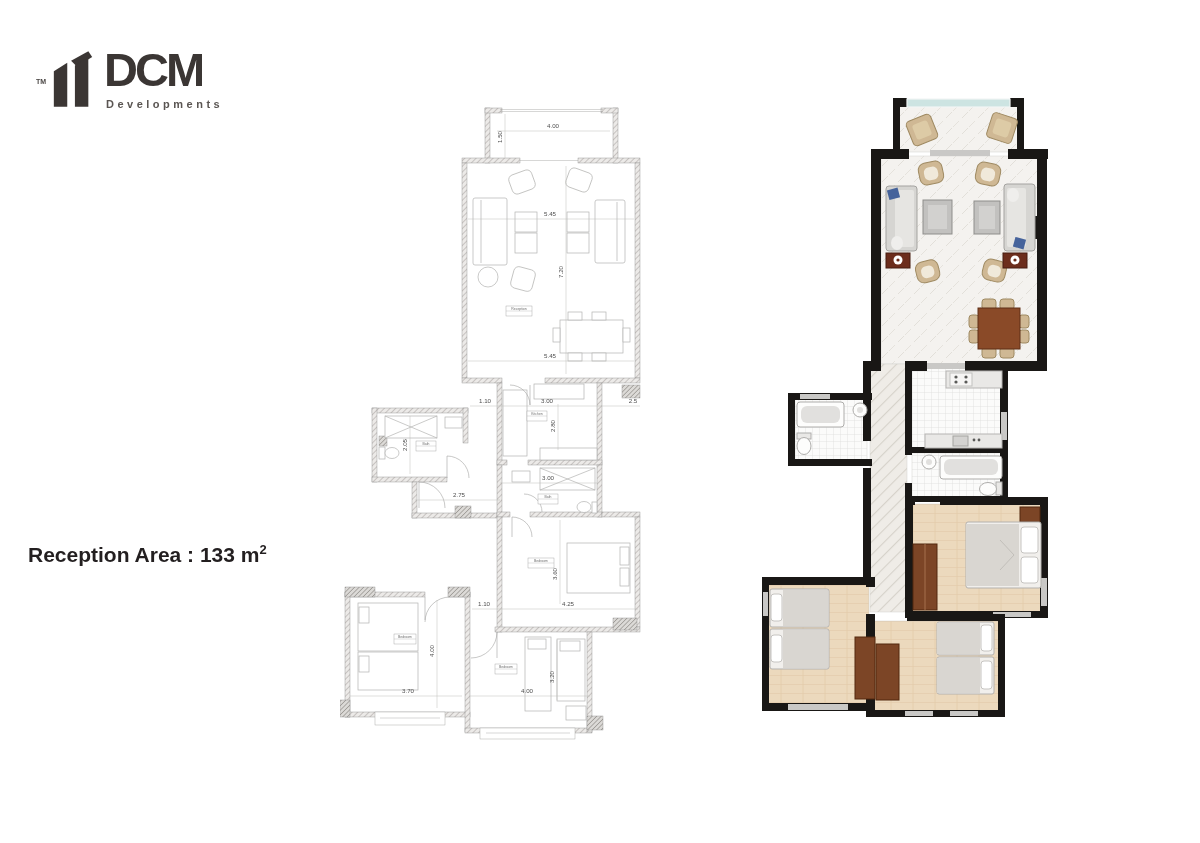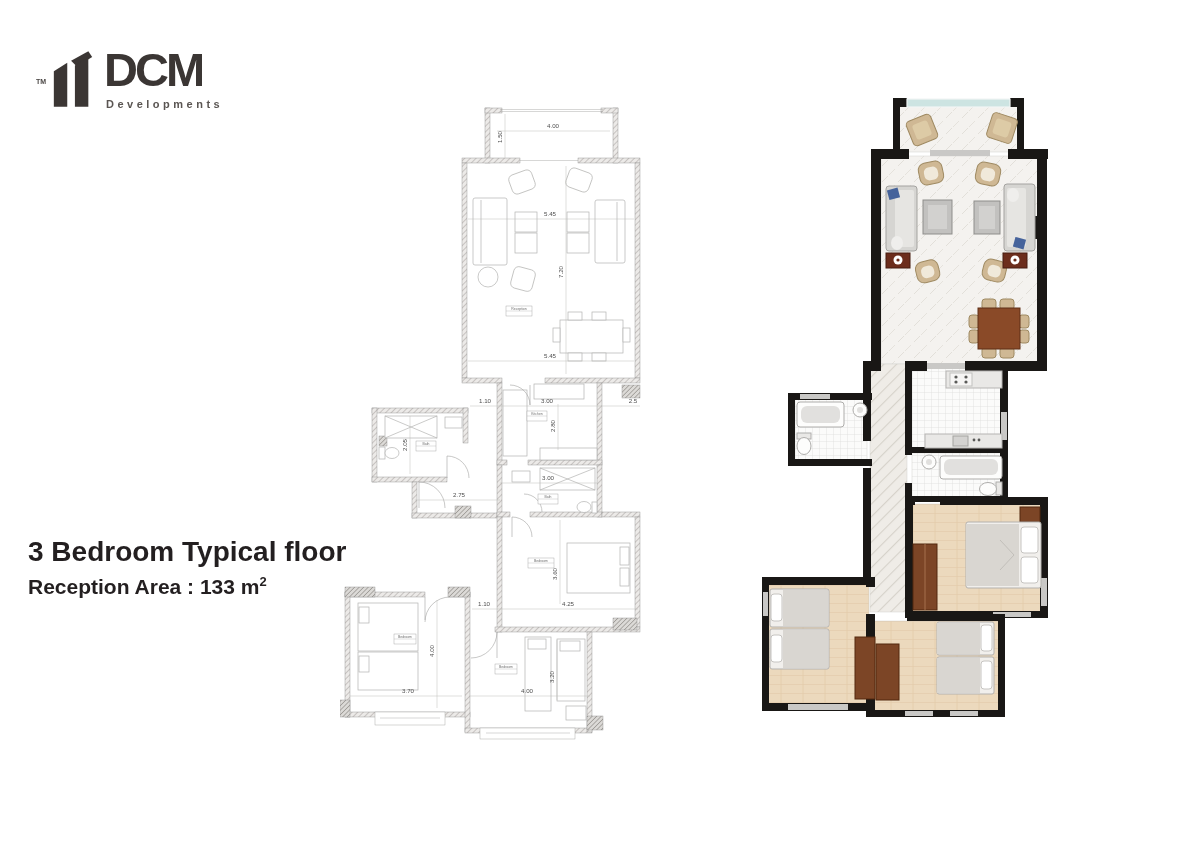--- a/index.html
+++ b/index.html
@@ -33,21 +33,20 @@
     <svg class="mark" width="46" height="62" viewBox="0 0 48 64">
       <polygon points="4,24 18,15 18,61 4,61" fill="#3b3634"></polygon>
       <polygon points="22,13 40,3 44,9 28,19" fill="#3b3634"></polygon>
       <polygon points="26,18 40,9 40,61 26,61" fill="#3b3634"></polygon>
     </svg>
     <div class="word">DCM</div>
     <div class="sub">Developments</div>
   </div>
 
   <div class="titleblock">
-    <h1>3 Bedroom Typical floor</h1>
     <h2><span>Reception  Area :</span><span>  133 m</span><sup>2</sup></h2>
   </div>
 
   <svg style="left:340px;top:95px" width="315" height="645" viewBox="340 95 315 645">
     <defs>
       <pattern id="hatch" width="4" height="4" patternUnits="userSpaceOnUse" patternTransform="rotate(45)">
         <rect width="4" height="4" fill="#eceae8"></rect>
           <line x1="0" y1="0" x2="0" y2="4" stroke="#979390" stroke-width="0.9"></line>
       </pattern>
       <pattern id="hatchD" width="3.2" height="3.2" patternUnits="userSpaceOnUse" patternTransform="rotate(45)">

